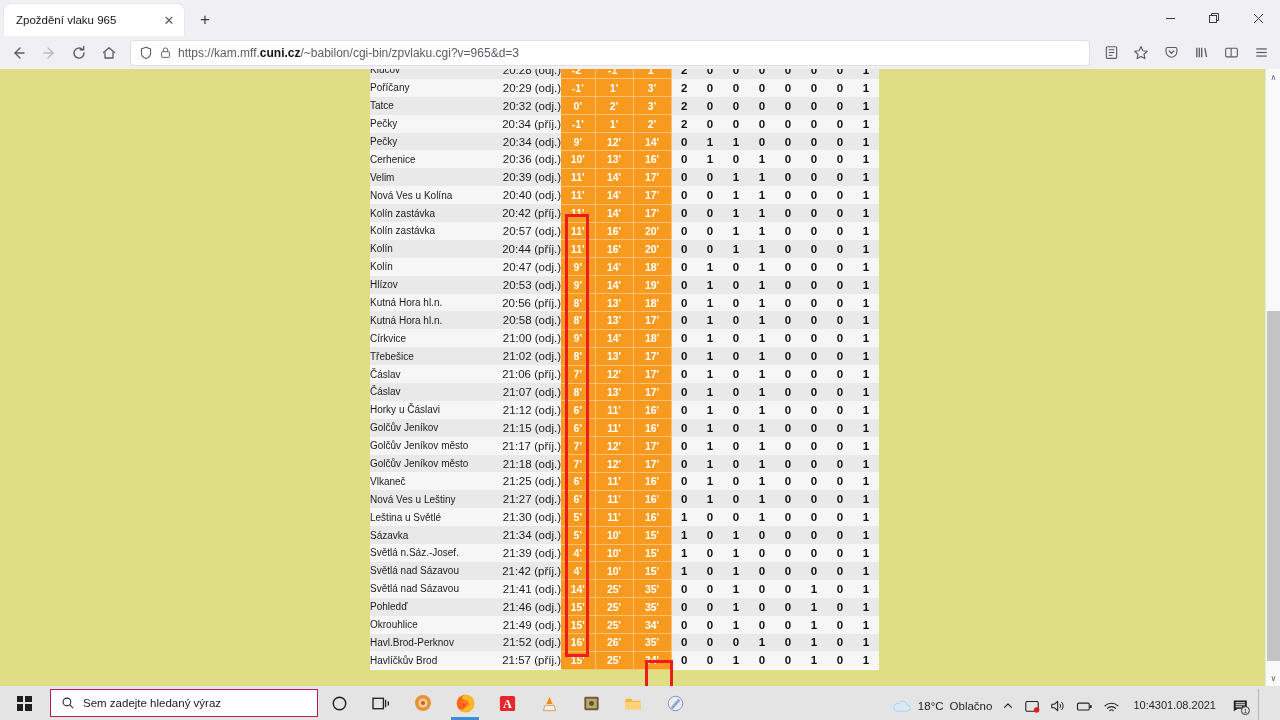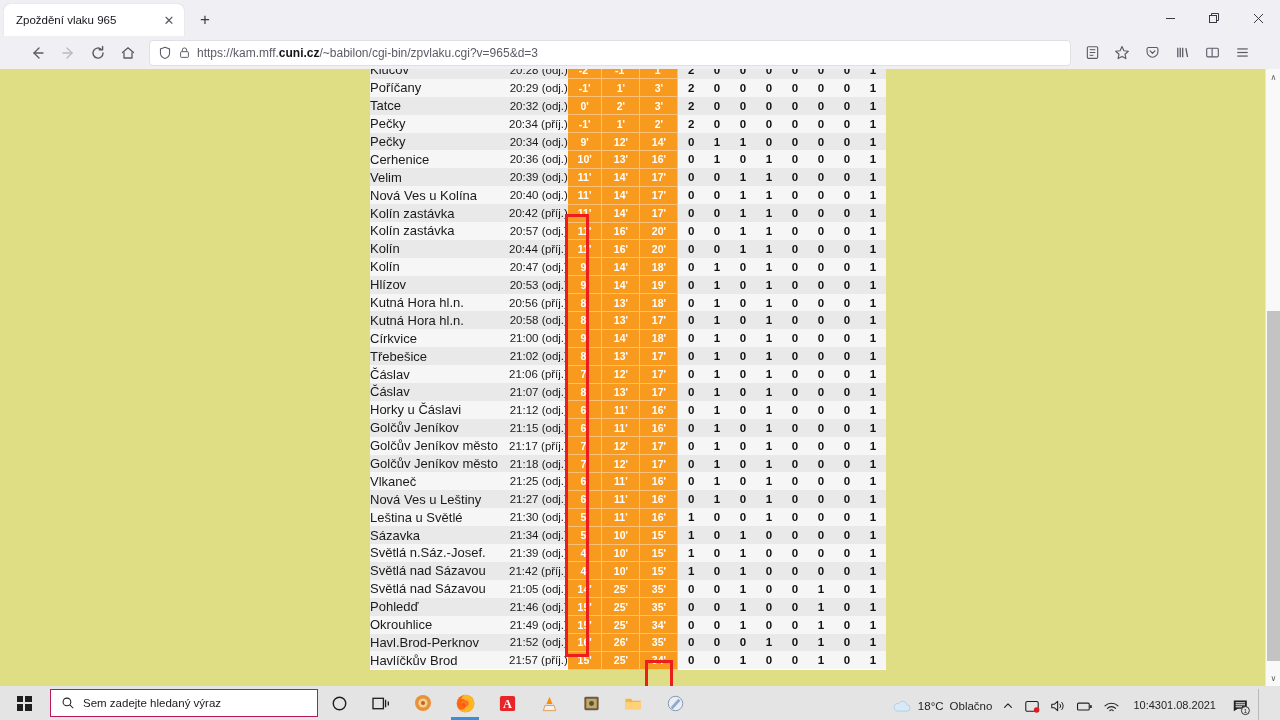--- a/index.html
+++ b/index.html
@@ -56,21 +56,21 @@
   .wcbtn {
     width:44px; height:32px;
     display:flex; align-items:center; justify-content:center;
     color:#3a3a44; cursor:pointer;
   }
 
   
   .navbar {
     position:absolute; left:0; top:36px; width:1280px; height:33px;
     background:#f0f0f4;
-    display:flex; align-items:center; padding: 0 23px;
+    display:flex; align-items:center; padding: 0 4px;
   }
   .navicon {
     width: 30px; height: 28px;
     display:flex; align-items:center; justify-content:center;
     color:#5b5b66; cursor:pointer; border-radius:4px;
   }
   .navicon.dim { color:#b9b9c2; }
   .urlbar {
     flex:1; height:26px; margin: 0 6px;
     background:#ffffff; border-radius: 4px;
@@ -104,21 +104,21 @@
     border-collapse: collapse;
     background: #ffffff;
     font-family: "Liberation Sans", sans-serif;
   }
   table.delays td { padding:0; }
   tr.r { height: 17.9px; }
   tr.even td.nm, tr.even td.tm, tr.even td.num { background:#e9e9e9; }
   tr.odd  td.nm, tr.odd  td.tm, tr.odd  td.num { background:#f6f6f6; }
 
   td.nm {
-    font-size: 13px; color:#1a1a1a;
+    font-size: 10px; color:#1a1a1a;
     padding-left: 5px; padding-right:6px;
     white-space: nowrap;
     width: 121px;
     margin-top: 20px;
   }
   td.tm {
     font-size: 11.5px; color:#1a1a1a;
     text-align:right; padding-right: 6px;
     white-space:nowrap; width:70px;
   }
@@ -772,21 +772,21 @@
               <td class="num">0</td>
               <td class="num">1</td>
               <td class="num">0</td>
               <td class="num">0</td>
               <td class="num">0</td>
               <td class="num">0</td>
               <td class="num">1</td>
             </tr>
             <tr class="r odd">
               <td class="nm">Světlá nad Sázavou</td>
-              <td class="tm">21:05 (odj.)</td>
+              <td class="tm">21:41 (odj.)</td>
               <td class="d c1">14'</td>
               <td class="d">25'</td>
               <td class="d">35'</td>
               <td class="num">0</td>
               <td class="num">0</td>
               <td class="num">1</td>
               <td class="num">0</td>
               <td class="num">0</td>
               <td class="num">1</td>
               <td class="num">0</td>

